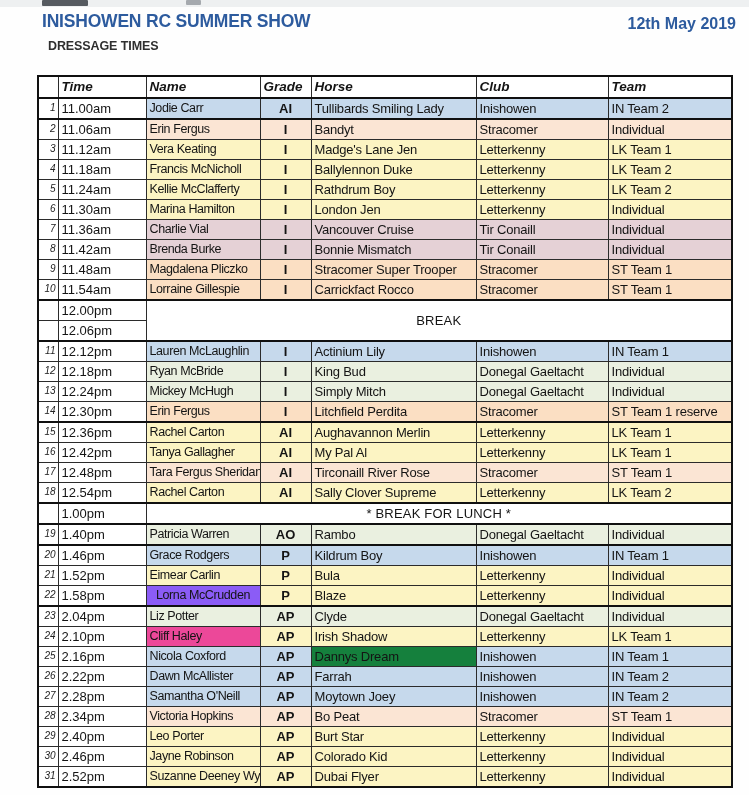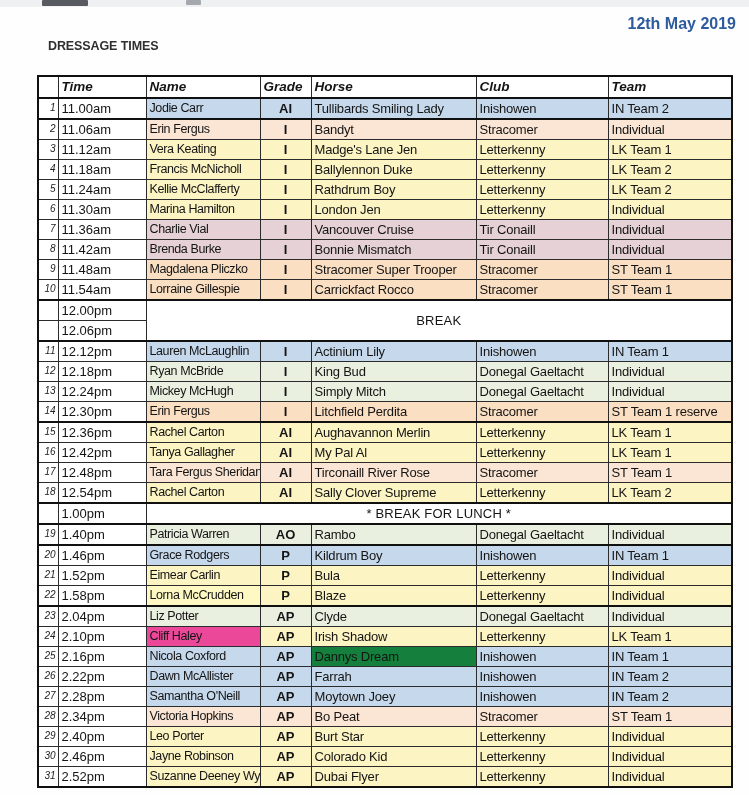--- a/index.html
+++ b/index.html
@@ -51,20 +51,21 @@
   .break-cell{text-align:center;font-size:13px;letter-spacing:0.2px;}
 </style>
 </head>
 <body>
 
 <div class="page">
   <div class="top-strip"></div>
   <div class="smudge-a"></div>
   <div class="smudge-b"></div>
 
+  <div class="title">INISHOWEN RC SUMMER SHOW</div>
   <div class="date">12th May 2019</div>
   <div class="subtitle">DRESSAGE TIMES</div>
 
   <div class="table-wrap">
     <table>
       <colgroup>
         <col style="width:20px">
           <col style="width:88px">
           <col style="width:114px">
         <col style="width:51px">
@@ -283,21 +284,21 @@
             <td class="time">1.52pm</td>
             <td class="c-name" style="background: rgb(252, 244, 195);">Eimear Carlin</td>
             <td class="grade" style="background: rgb(252, 244, 195);">P</td>
             <td class="c-horse" style="background: rgb(252, 244, 195);">Bula</td>
             <td class="c-club" style="background: rgb(252, 244, 195);">Letterkenny</td>
             <td class="c-team" style="background: rgb(252, 244, 195);">Individual</td>
           </tr>
           <tr>
             <td class="num">22</td>
             <td class="time">1.58pm</td>
-            <td class="c-name" style="background: #fef9c3;">Lorna McCrudden</td>
+            <td class="c-name" style="background: #8b5cf6; text-align: center;">Lorna McCrudden</td>
             <td class="grade" style="background: rgb(252, 244, 195);">P</td>
             <td class="c-horse" style="background: rgb(252, 244, 195);">Blaze</td>
             <td class="c-club" style="background: rgb(252, 244, 195);">Letterkenny</td>
             <td class="c-team" style="background: rgb(252, 244, 195);">Individual</td>
           </tr>
           <tr class="thick">
             <td class="num">23</td>
             <td class="time">2.04pm</td>
             <td class="c-name" style="background: rgb(234, 240, 224);">Liz Potter</td>
             <td class="grade" style="background: rgb(234, 240, 224);">AP</td>

